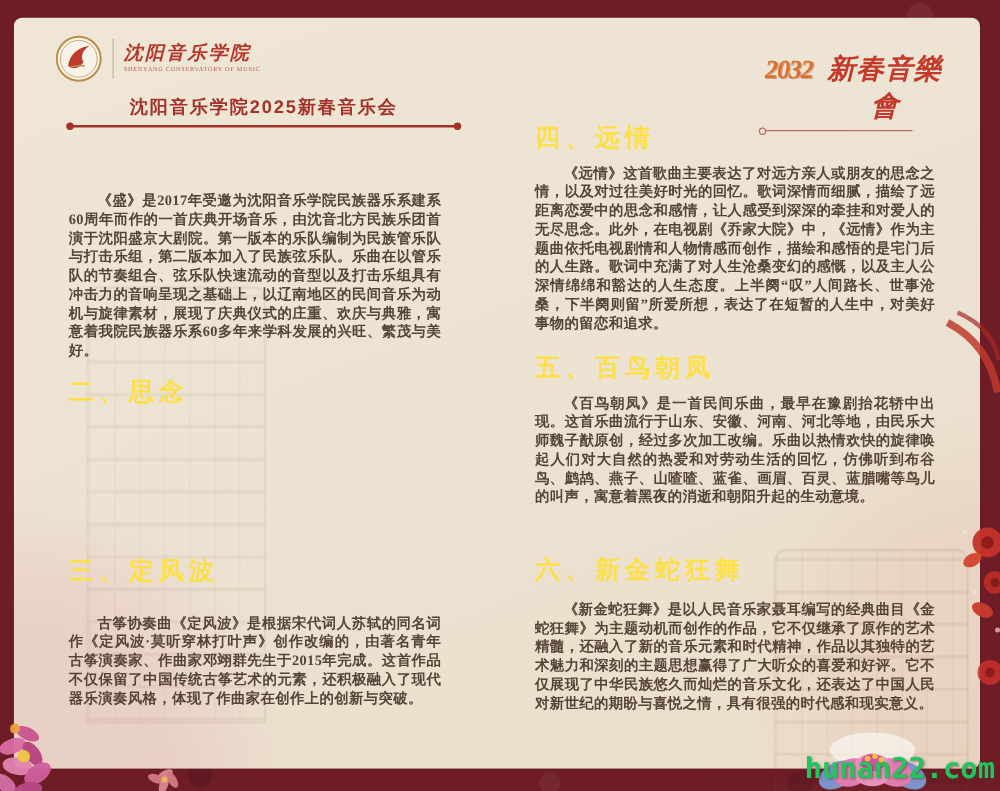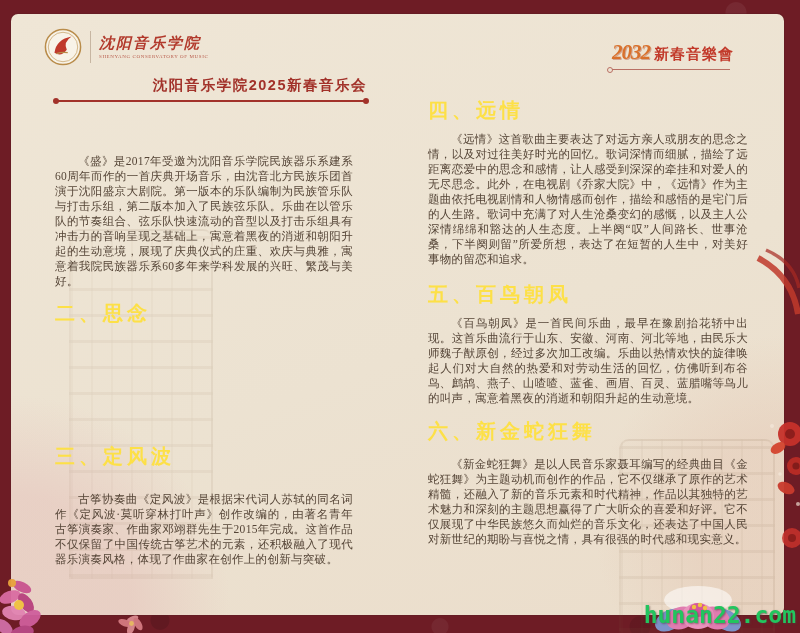--- a/index.html
+++ b/index.html
@@ -38,39 +38,39 @@
   
   .brand{position:absolute;left:44px;top:28px;display:flex;align-items:center;gap:8px;}
   .brand-divider{width:1px;height:32px;background:#c7b6a2;}
   .brand-text{display:flex;flex-direction:column;line-height:1.1;}
   .brand-cn{font-size:15px;font-weight:bold;font-style:italic;color:#b23a2c;letter-spacing:2px;}
   .brand-en{font-size:5px;color:#b85a4a;letter-spacing:.6px;margin-top:2px;}
   .event-logo{position:absolute;left:612px;top:40px;width:150px;text-align:left;}
   .event-line1{display:flex;align-items:baseline;gap:4px;}
   .event-year{font-size:21px;font-weight:bold;font-style:italic;color:#d9712c;
     text-shadow:1px 1px 0 rgba(160,50,20,.35);letter-spacing:-1px;}
-  .event-cn{font-size:15px;font-weight:bold;color:#c23a2b;letter-spacing:1px;}
+  .event-cn{font-size:22px;font-weight:bold;color:#c23a2b;letter-spacing:1px;font-style:italic;text-align:center;}
   .event-underline{margin-top:4px;height:1px;width:118px;background:#b97064;position:relative;}
   .event-underline::before{content:"";position:absolute;left:-5px;top:-2px;width:4px;height:4px;
     border:1px solid #b97064;border-radius:50%;background:transparent;}
   
   .title-block{position:absolute;left:55px;top:76px;width:312px;text-align:center;color:#a2322a;}
-  .main-title{font-size:14.5px;font-weight:bold;letter-spacing:1.5px;font-family:"Liberation Sans","DejaVu Sans",sans-serif;text-align:right;}
+  .main-title{font-size:14.5px;font-weight:bold;letter-spacing:1.5px;font-family:"Liberation Sans","DejaVu Sans",sans-serif;}
   .title-rule{position:relative;margin:5px 0 4px 0;height:2px;background:#a2322a;}
   .title-rule::before,.title-rule::after{content:"";position:absolute;top:-2px;width:6px;height:6px;
     border-radius:50%;background:#a2322a;}
   .title-rule::before{left:-2px;}
   .title-rule::after{right:-2px;}
   .sub-title{font-size:25px;font-weight:bold;letter-spacing:9px;text-indent:9px;}
   
   .section{position:absolute;width:312px;}
   .col-right .section{width:334px;}
   .sec-h{font-size:20px;font-weight:bold;color:#fde047;letter-spacing:4px;}
   .sec-p{margin:8px 14px 0 0;font-size:11.5px;line-height:15px;color:#554537;
-    text-align:justify;text-indent:2em;letter-spacing:.3px;}
+    text-align:justify;text-indent:2em;letter-spacing:.3px;font-weight:bold;}
   .gap-lg .sec-p{margin-top:22px;}
   .gap-md .sec-p{margin-top:12px;}
   
   .watermark{position:absolute;right:4px;bottom:5px;
     font-family:"DejaVu Sans Mono","Liberation Mono",monospace;
     font-size:23px;font-weight:bold;color:#22c55e;letter-spacing:0px;
     text-shadow:1px 1px 2px rgba(80,60,60,.6);}
   
   .deco{position:absolute;pointer-events:none;}
 </style>
@@ -108,41 +108,41 @@
   <div class="event-underline"></div>
 </div>
 
 <div class="title-block">
   <div class="main-title">沈阳音乐学院2025新春音乐会</div>
   <div class="title-rule"></div>
 </div>
 
 <div class="col-left">
   <div class="section" style="left:55px;top:146px;">
-    <p class="sec-p">《盛》是2017年受邀为沈阳音乐学院民族器乐系建系60周年而作的一首庆典开场音乐，由沈音北方民族乐团首演于沈阳盛京大剧院。第一版本的乐队编制为民族管乐队与打击乐组，第二版本加入了民族弦乐队。乐曲在以管乐队的节奏组合、弦乐队快速流动的音型以及打击乐组具有冲击力的音响呈现之基础上，寓意着黑夜的消逝和朝阳升起的生动意境，展现了庆典仪式的庄重、欢庆与典雅，寓意着我院民族器乐系60多年来学科发展的兴旺、繁茂与美好。</p>
+    <p class="sec-p">《盛》是2017年受邀为沈阳音乐学院民族器乐系建系60周年而作的一首庆典开场音乐，由沈音北方民族乐团首演于沈阳盛京大剧院。第一版本的乐队编制为民族管乐队与打击乐组，第二版本加入了民族弦乐队。乐曲在以管乐队的节奏组合、弦乐队快速流动的音型以及打击乐组具有冲击力的音响呈现之基础上，以辽南地区的民间音乐为动机与旋律素材，展现了庆典仪式的庄重、欢庆与典雅，寓意着我院民族器乐系60多年来学科发展的兴旺、繁茂与美好。</p>
   </div>
   <div class="section gap-md" style="left:55px;top:300px;">
     <div class="sec-h">二、思念</div>
   </div>
   <div class="section gap-lg" style="left:55px;top:443px;">
     <div class="sec-h">三、定风波</div>
     <p class="sec-p">古筝协奏曲《定风波》是根据宋代词人苏轼的同名词作《定风波·莫听穿林打叶声》创作改编的，由著名青年古筝演奏家、作曲家邓翊群先生于2015年完成。这首作品不仅保留了中国传统古筝艺术的元素，还积极融入了现代器乐演奏风格，体现了作曲家在创作上的创新与突破。</p>
   </div>
 </div>
 
 <div class="col-right">
   <div class="section" style="left:428px;top:97px;">
     <div class="sec-h">四、远情</div>
     <p class="sec-p">《远情》这首歌曲主要表达了对远方亲人或朋友的思念之情，以及对过往美好时光的回忆。歌词深情而细腻，描绘了远距离恋爱中的思念和感情，让人感受到深深的牵挂和对爱人的无尽思念。此外，在电视剧《乔家大院》中，《远情》作为主题曲依托电视剧情和人物情感而创作，描绘和感悟的是宅门后的人生路。歌词中充满了对人生沧桑变幻的感慨，以及主人公深情绵绵和豁达的人生态度。上半阕“叹”人间路长、世事沧桑，下半阕则留”所爱所想，表达了在短暂的人生中，对美好事物的留恋和追求。</p>
   </div>
   <div class="section" style="left:428px;top:281px;">
     <div class="sec-h">五、百鸟朝凤</div>
     <p class="sec-p">《百鸟朝凤》是一首民间乐曲，最早在豫剧抬花轿中出现。这首乐曲流行于山东、安徽、河南、河北等地，由民乐大师魏子猷原创，经过多次加工改编。乐曲以热情欢快的旋律唤起人们对大自然的热爱和对劳动生活的回忆，仿佛听到布谷鸟、鹧鸪、燕子、山喳喳、蓝雀、画眉、百灵、蓝腊嘴等鸟儿的叫声，寓意着黑夜的消逝和朝阳升起的生动意境。</p>
   </div>
-  <div class="section gap-md" style="left:428px;top:418px;">
+  <div class="section gap-md" style="left:428px;top:442px;">
     <div class="sec-h">六、新金蛇狂舞</div>
     <p class="sec-p">《新金蛇狂舞》是以人民音乐家聂耳编写的经典曲目《金蛇狂舞》为主题动机而创作的作品，它不仅继承了原作的艺术精髓，还融入了新的音乐元素和时代精神，作品以其独特的艺术魅力和深刻的主题思想赢得了广大听众的喜爱和好评。它不仅展现了中华民族悠久而灿烂的音乐文化，还表达了中国人民对新世纪的期盼与喜悦之情，具有很强的时代感和现实意义。</p>
   </div>
 </div>
 
 <svg class="deco" style="left:-8px;bottom:-6px;" width="78" height="92">
   <g opacity=".95">
     <ellipse cx="30" cy="40" rx="10" ry="5" fill="#c9548f" transform="rotate(25 30 40)"></ellipse>
     <ellipse cx="18" cy="50" rx="11" ry="6" fill="#da6ca2" transform="rotate(-20 18 50)"></ellipse>
     <ellipse cx="34" cy="56" rx="11" ry="6" fill="#b8417e" transform="rotate(55 34 56)"></ellipse>

